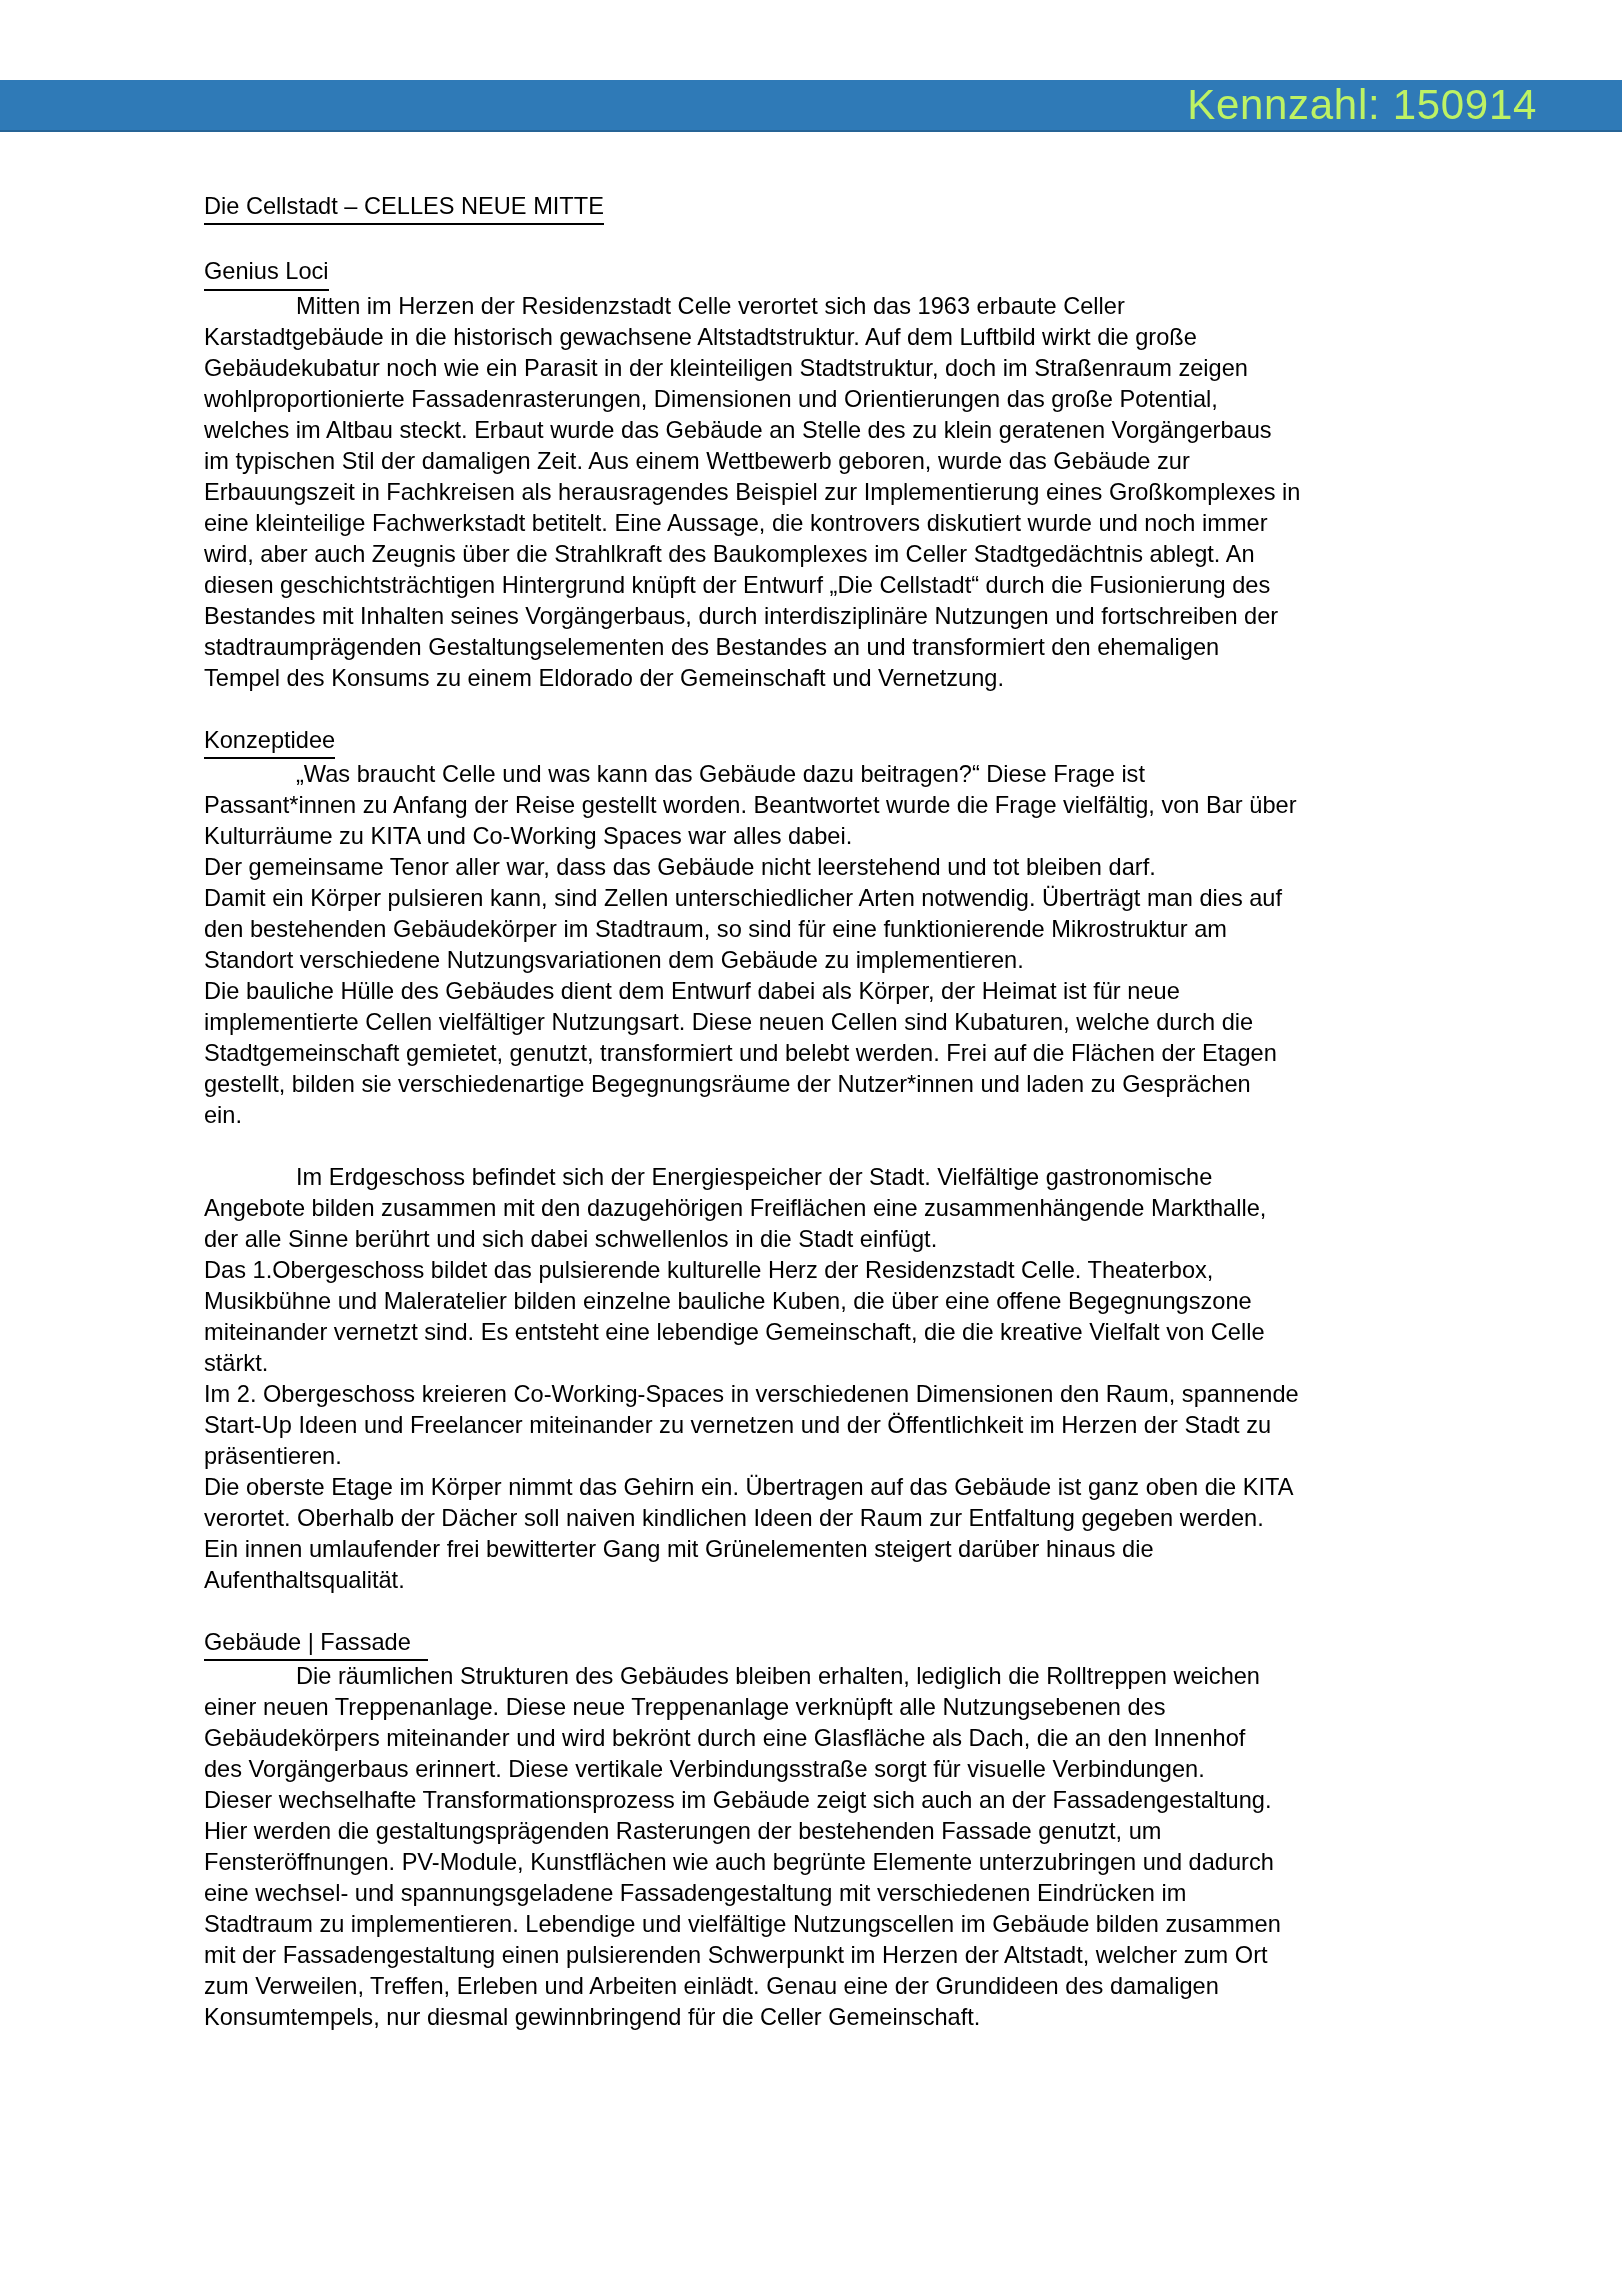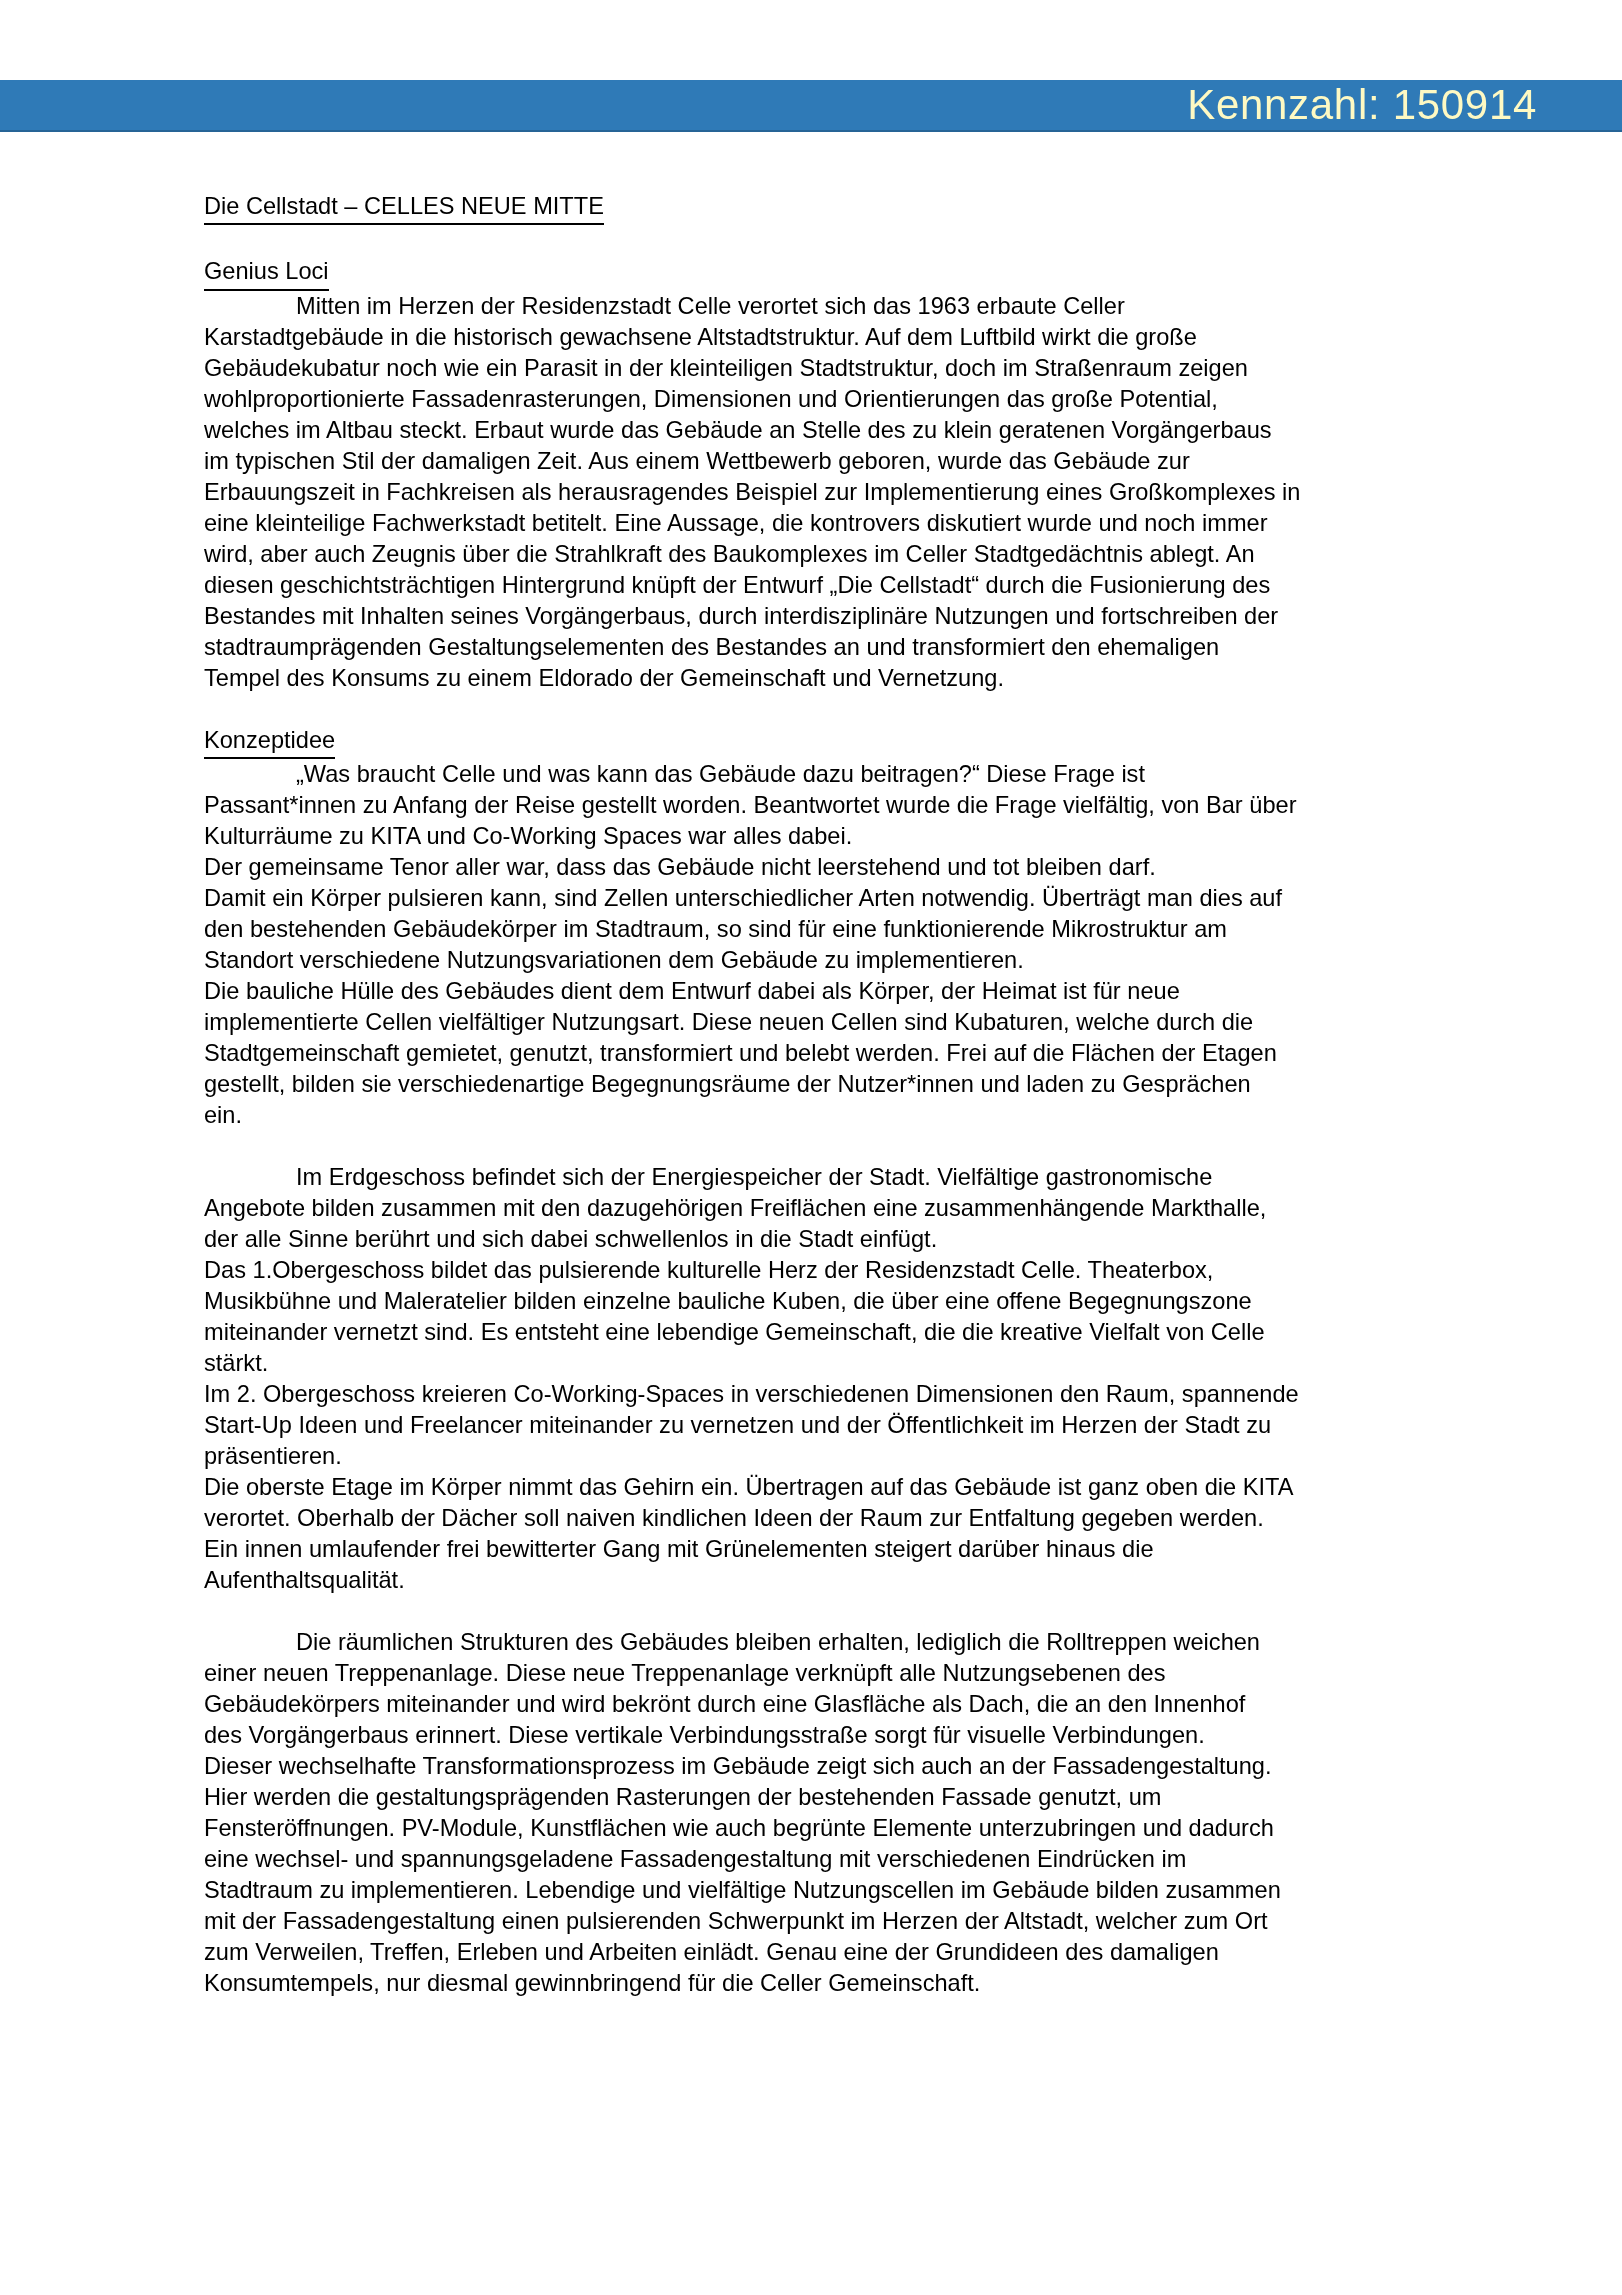--- a/index.html
+++ b/index.html
@@ -24,21 +24,21 @@
   }
   #kennzahl {
     position: absolute;
     right: 85px;
     top: 0;
     height: 50px;
     line-height: 50px;
     font-size: 42px;
     font-weight: 400;
     letter-spacing: 0.7px;
-    color: #fef9c3;
+    color: #bef264;
     white-space: nowrap;
   }
   
   #content {
     position: absolute;
     left: 204px;
     top: 191px;
     width: 1253px;
     font-size: 23.6px;
     line-height: 31px;
@@ -122,20 +122,23 @@
 Im 2. Obergeschoss kreieren Co-Working-Spaces in verschiedenen Dimensionen den Raum, spannende
 Start-Up Ideen und Freelancer miteinander zu vernetzen und der Öffentlichkeit im Herzen der Stadt zu
 präsentieren.
 Die oberste Etage im Körper nimmt das Gehirn ein. Übertragen auf das Gebäude ist ganz oben die KITA
 verortet. Oberhalb der Dächer soll naiven kindlichen Ideen der Raum zur Entfaltung gegeben werden.
 Ein innen umlaufender frei bewitterter Gang mit Grünelementen steigert darüber hinaus die
 Aufenthaltsqualität.</div>
     </div>
 
     <div class="section">
+      <div class="sec-heading">
+        <span class="underlined trail">Gebäude | Fassade</span>
+      </div>
       <div class="sec-body">Die räumlichen Strukturen des Gebäudes bleiben erhalten, lediglich die Rolltreppen weichen
 einer neuen Treppenanlage. Diese neue Treppenanlage verknüpft alle Nutzungsebenen des
 Gebäudekörpers miteinander und wird bekrönt durch eine Glasfläche als Dach, die an den Innenhof
 des Vorgängerbaus erinnert. Diese vertikale Verbindungsstraße sorgt für visuelle Verbindungen.
 Dieser wechselhafte Transformationsprozess im Gebäude zeigt sich auch an der Fassadengestaltung.
 Hier werden die gestaltungsprägenden Rasterungen der bestehenden Fassade genutzt, um
 Fensteröffnungen. PV-Module, Kunstflächen wie auch begrünte Elemente unterzubringen und dadurch
 eine wechsel- und spannungsgeladene Fassadengestaltung mit verschiedenen Eindrücken im
 Stadtraum zu implementieren. Lebendige und vielfältige Nutzungscellen im Gebäude bilden zusammen
 mit der Fassadengestaltung einen pulsierenden Schwerpunkt im Herzen der Altstadt, welcher zum Ort

